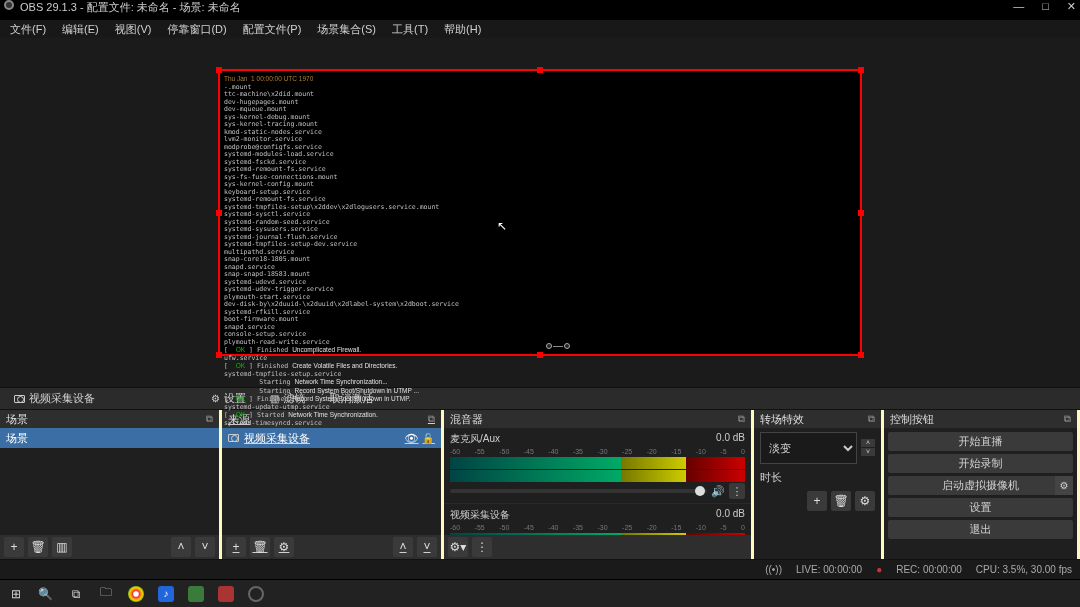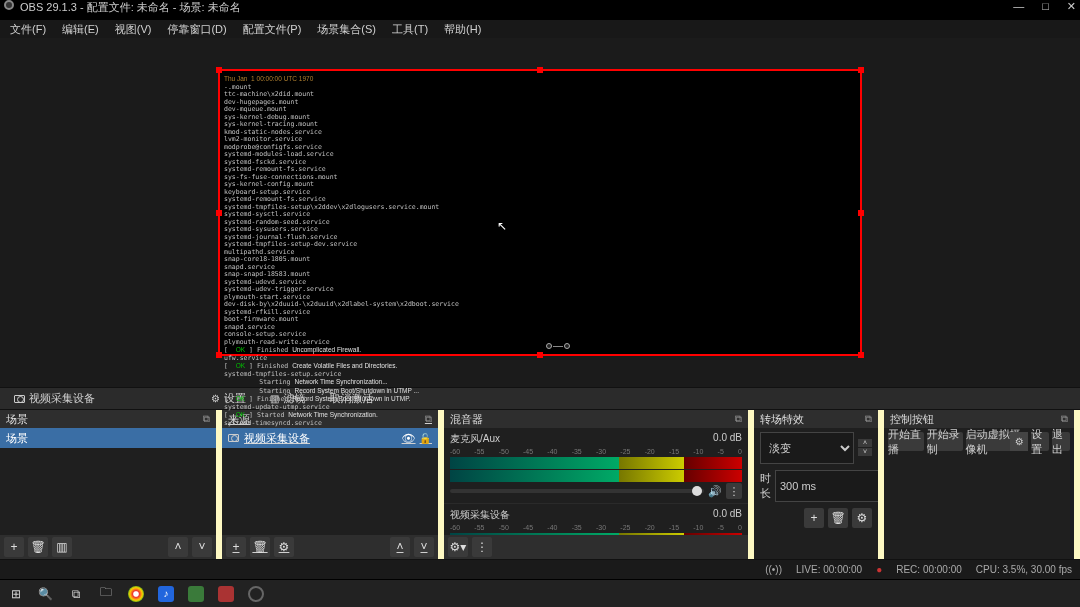--- a/index.html
+++ b/index.html
@@ -25,21 +25,21 @@
 .slider-ov { position: absolute; top: 272px; left: 325px; width: 26px; display: flex; align-items: center; }
 .slider-ov .bar { flex:1; height:1px; background:#888; }
 .slider-ov .knob { width:6px; height:6px; border-radius:50%; border:1px solid #aaa; background:#222; margin:0 1px; }
 .context-bar { background: #2b2b2b; height: 22px; display: flex; align-items: center; padding: 0 8px; gap: 12px; font-size: 11px; border-top: 1px solid #111; }
 .context-bar .cbitem { display: flex; align-items: center; gap: 4px; padding: 2px 6px; cursor: pointer; }
 .context-bar .spacer { width: 80px; }
 .cam-icon { width:11px; height:8px; border:1px solid #ccc; border-radius:1px; position:relative; display:inline-block; }
 .cam-icon::after { content:""; position:absolute; width:5px; height:5px; border:1px solid #ccc; border-radius:50%; top:0px; left:2px; }
 .gear-icon, .filter-icon { font-size: 10px; }
 .docks { height: 150px; display: flex; background: #232323; border-top: 1px solid #111; }
-.dock { display: flex; flex-direction: column; border-right: 6px solid #fef9c3; }
+.dock { display: flex; flex-direction: column; border-right: 3px solid #fef9c3; }
 .dock-header { background: #2e2e2e; height: 18px; display: flex; align-items: center; padding: 0 6px; font-size: 11px; color: #ddd; }
 .dock-header .pop { margin-left: auto; cursor: pointer; font-size: 10px; color: #999; }
 .dock-body { flex: 1; background: #1f1f1f; overflow: hidden; position: relative; }
 .dock-footer { background: #2e2e2e; height: 24px; display: flex; align-items: center; padding: 0 4px; gap: 4px; }
 .iconbtn { width: 20px; height: 20px; display: flex; align-items: center; justify-content: center; background: #3a3a3a; border-radius: 2px; cursor: pointer; font-size: 12px; color: #ddd; }
 .scenes { width: 222px; }
 .sources { width: 222px; text-decoration: underline; }
 .mixer { flex: 1; }
 .transitions { width: 130px; }
 .controls { width: 196px; }
@@ -60,21 +60,21 @@
 .mctrl .slider { flex: 1; height: 4px; background: #333; border-radius: 2px; position: relative; }
 .mctrl .slider .knob { position: absolute; right: 2px; top: -3px; width: 10px; height: 10px; background: #ddd; border-radius: 50%; }
 .mctrl .spk { font-size: 11px; }
 .mctrl .dots { width: 16px; height: 16px; display:flex; align-items:center; justify-content:center; background:#3a3a3a; border-radius:2px; cursor:pointer; }
 .trans-body { padding: 4px 6px; font-size: 11px; color: #ccc; }
 .trans-row { display: flex; align-items: center; margin-bottom: 6px; gap: 4px; }
 .trans-row select, .trans-row input { flex: 1; background: #1a1a1a; border: 1px solid #444; color: #ccc; font-size: 11px; height: 32px; padding: 0 4px; }
 .trans-row .spin { width: 14px; display:flex; flex-direction:column; }
 .trans-row .spin span { height:8px; background:#3a3a3a; font-size:7px; text-align:center; line-height:7px; cursor:pointer; margin-bottom:1px; }
 .trans-btns { display:flex; gap:4px; justify-content:flex-end; }
-.ctrl-body { padding: 4px; display: flex; flex-direction: row; gap: 3px; }
+.ctrl-body { padding: 4px; display: flex; flex-direction: column; gap: 3px; }
 .ctrl-btn { background: #3a3a3a; height: 19px; display: flex; align-items: center; justify-content: center; font-size: 11px; cursor: pointer; border-radius: 2px; position: relative; }
 .ctrl-btn .gear { position: absolute; right: 0; top: 0; width: 18px; height: 19px; background: #444; display:flex; align-items:center; justify-content:center; font-size:10px; }
 .statusbar { height: 20px; background: #1a1a1a; display: flex; align-items: center; padding: 0 8px; font-size: 10px; color: #aaa; border-top: 1px solid #111; }
 .statusbar .sright { margin-left: auto; display: flex; gap: 14px; }
 .taskbar { height: 28px; background: #222; display: flex; align-items: center; padding: 0 2px; gap: 2px; border-top: 1px solid #000; }
 .tb-btn { width: 28px; height: 24px; display:flex; align-items:center; justify-content:center; font-size:12px; cursor:pointer; }
 .tb-chrome { background: radial-gradient(circle,#fff 20%,#e33 30%,#fc0 55%,#2a2 80%); border-radius:50%; width:16px; height:16px; }
 .tb-blue { background:#2266dd; width:16px; height:16px; border-radius:3px; display:flex; align-items:center; justify-content:center; color:#fff; font-weight:bold; font-size:10px; }
 .tb-green { background:#3a7a3a; width:16px; height:16px; border-radius:3px; }
 .tb-red { background:#aa3333; width:16px; height:16px; border-radius:3px; }
@@ -322,21 +322,20 @@
     <div class="dock-body trans-body">
       <div class="trans-row">
         <select><option>淡变</option></select>
         <div class="spin">
             <span>˄</span>
             <span>˅</span>
           </div>
       </div>
       <div class="trans-row">
         <span>时长</span>
-        <input value="300 ms" style="">
 
       </div>
       <div class="trans-btns">
         <div class="iconbtn">+</div>
         <div class="iconbtn">🗑</div>
         <div class="iconbtn">⚙</div>
       </div>
     </div>
   </div>
 

